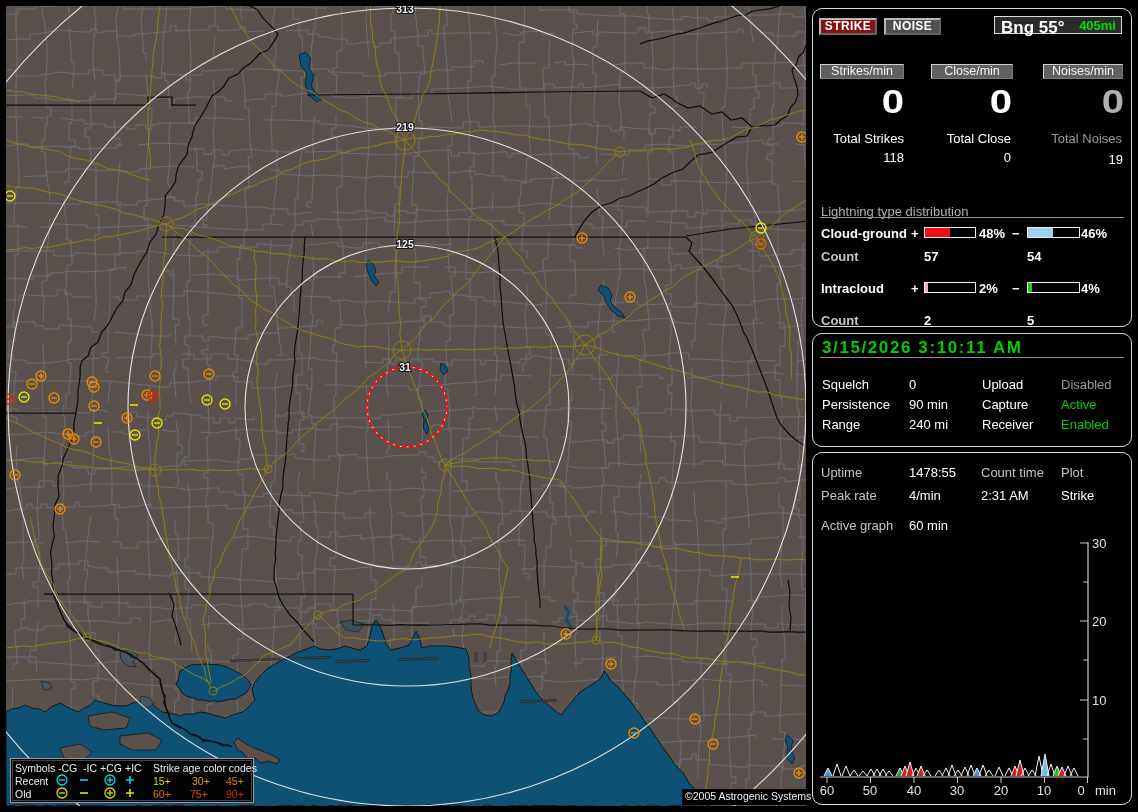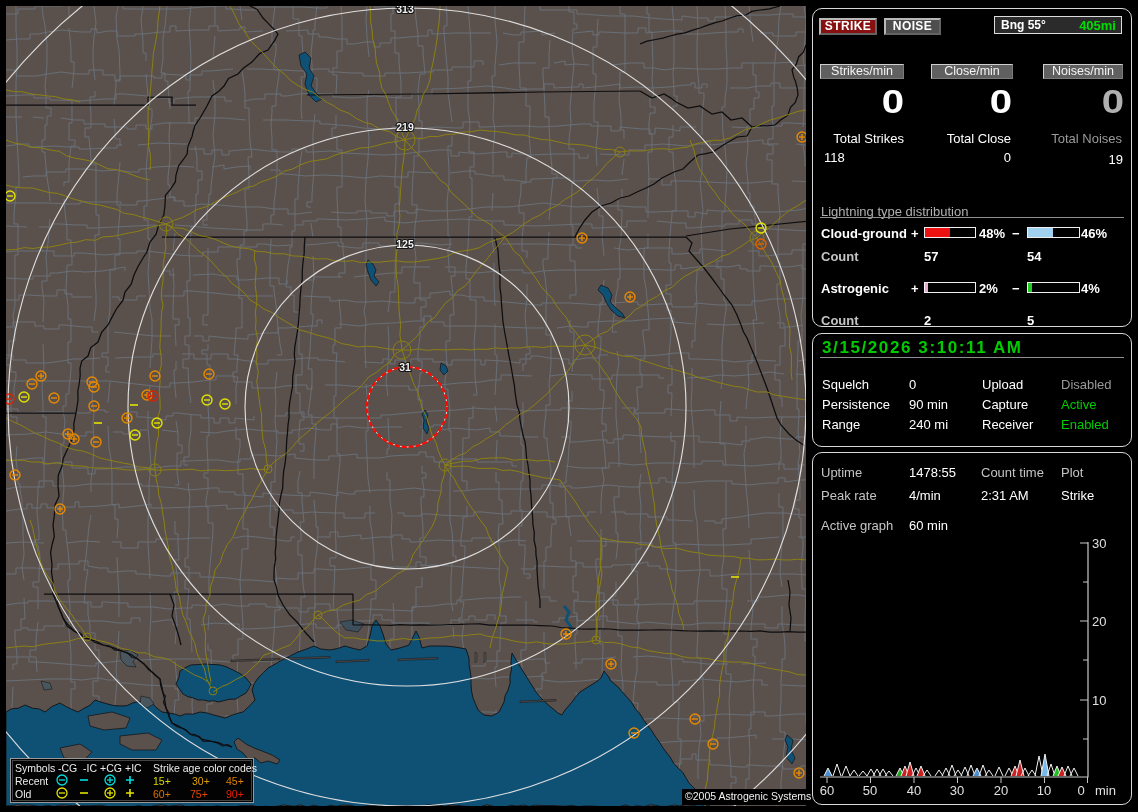--- a/index.html
+++ b/index.html
@@ -323,52 +323,52 @@
 </div>
 <div class="abs" style="left:682px;top:789px;height:16px;background:#000;color:#f2f2f2;font-size:10.5px;line-height:15px;white-space:nowrap;padding:0 3px">©2005 Astrogenic Systems</div>
 
 <div class="panel" style="top:8px;height:319px"></div>
 <div class="panel" style="top:333px;height:114px"></div>
 <div class="panel" style="top:452px;height:353px"></div>
 
 <div class="btn" style="left:819px;top:18px;width:58px;height:17px;background:#871111">STRIKE</div>
 <div class="btn" style="left:884px;top:18px;width:57px;height:17px;background:#4e4e4e">NOISE</div>
 <div class="abs" style="left:994px;top:16px;width:128px;height:18px;background:#2b2b2b;border:1px solid #dcdcdc">
-  <span class="abs b" style="left:6px;top:1px;font-size:12px;color:#fff">Bng 55°</span>
+  <span class="abs b" style="left:6px;top:1px;font-size:17px;color:#fff">Bng 55°</span>
   <span class="abs b" style="right:5px;top:1px;font-size:13px;color:#00dd00">405mi</span>
 </div>
 <div class="gbtn" style="left:820px;top:64px;width:84px">Strikes/min</div>
 <div class="gbtn" style="left:931px;top:64px;width:82px">Close/min</div>
 <div class="gbtn" style="left:1043px;top:64px;width:80px">Noises/min</div>
 <div class="zero" style="left:824px;top:82px;width:80px">0</div>
 <div class="zero" style="left:932px;top:82px;width:80px">0</div>
 <div class="zero" style="left:1044px;top:82px;width:80px;color:#b0b0b0">0</div>
 <div class="t" style="left:824px;top:131px;width:80px;text-align:right">Total Strikes</div>
 <div class="t" style="left:931px;top:131px;width:80px;text-align:right">Total Close</div>
 <div class="t gray" style="left:1042px;top:131px;width:80px;text-align:right">Total Noises</div>
-<div class="t" style="left:824px;top:150px;width:80px;text-align:left">118</div>
+<div class="t" style="left:824px;top:150px;width:80px;text-align:right">118</div>
 <div class="t" style="left:931px;top:150px;width:80px;text-align:right">0</div>
 <div class="t" style="left:1043px;top:152px;width:80px;text-align:right">19</div>
 <div class="t" style="left:821px;top:204px;color:#b0b0b0">Lightning type distribution</div>
 <div class="hline" style="left:820px;top:217px;width:304px"></div>
 <div class="t b" style="left:821px;top:226px">Cloud-ground</div>
 <div class="t b" style="left:911px;top:226px">+</div>
 <div class="bar" style="left:924px;top:227px;width:52px">
     <i style="width:25px;background:#ee1111"></i>
   </div>
 <div class="t b" style="left:979px;top:226px">48%</div>
 <div class="t b" style="left:1012px;top:226px">−</div>
 <div class="bar" style="left:1027px;top:227px;width:53px">
     <i style="width:25px;background:#9fd0f0"></i>
   </div>
 <div class="t b" style="left:1081px;top:226px">46%</div>
 <div class="t b lgray" style="left:821px;top:249px">Count</div>
 <div class="t b" style="left:924px;top:249px">57</div>
 <div class="t b" style="left:1027px;top:249px">54</div>
-<div class="t b" style="left:821px;top:281px">Astrogenic</div>
+<div class="t b" style="left:821px;top:281px">Intracloud</div>
 <div class="t b" style="left:911px;top:281px">+</div>
 <div class="bar" style="left:924px;top:282px;width:52px">
     <i style="width:3px;background:#eaa8cc"></i>
   </div>
 <div class="t b" style="left:979px;top:281px">2%</div>
 <div class="t b" style="left:1012px;top:281px">−</div>
 <div class="bar" style="left:1027px;top:282px;width:53px">
     <i style="width:4px;background:#22cc22"></i>
   </div>
 <div class="t b" style="left:1081px;top:281px">4%</div>

